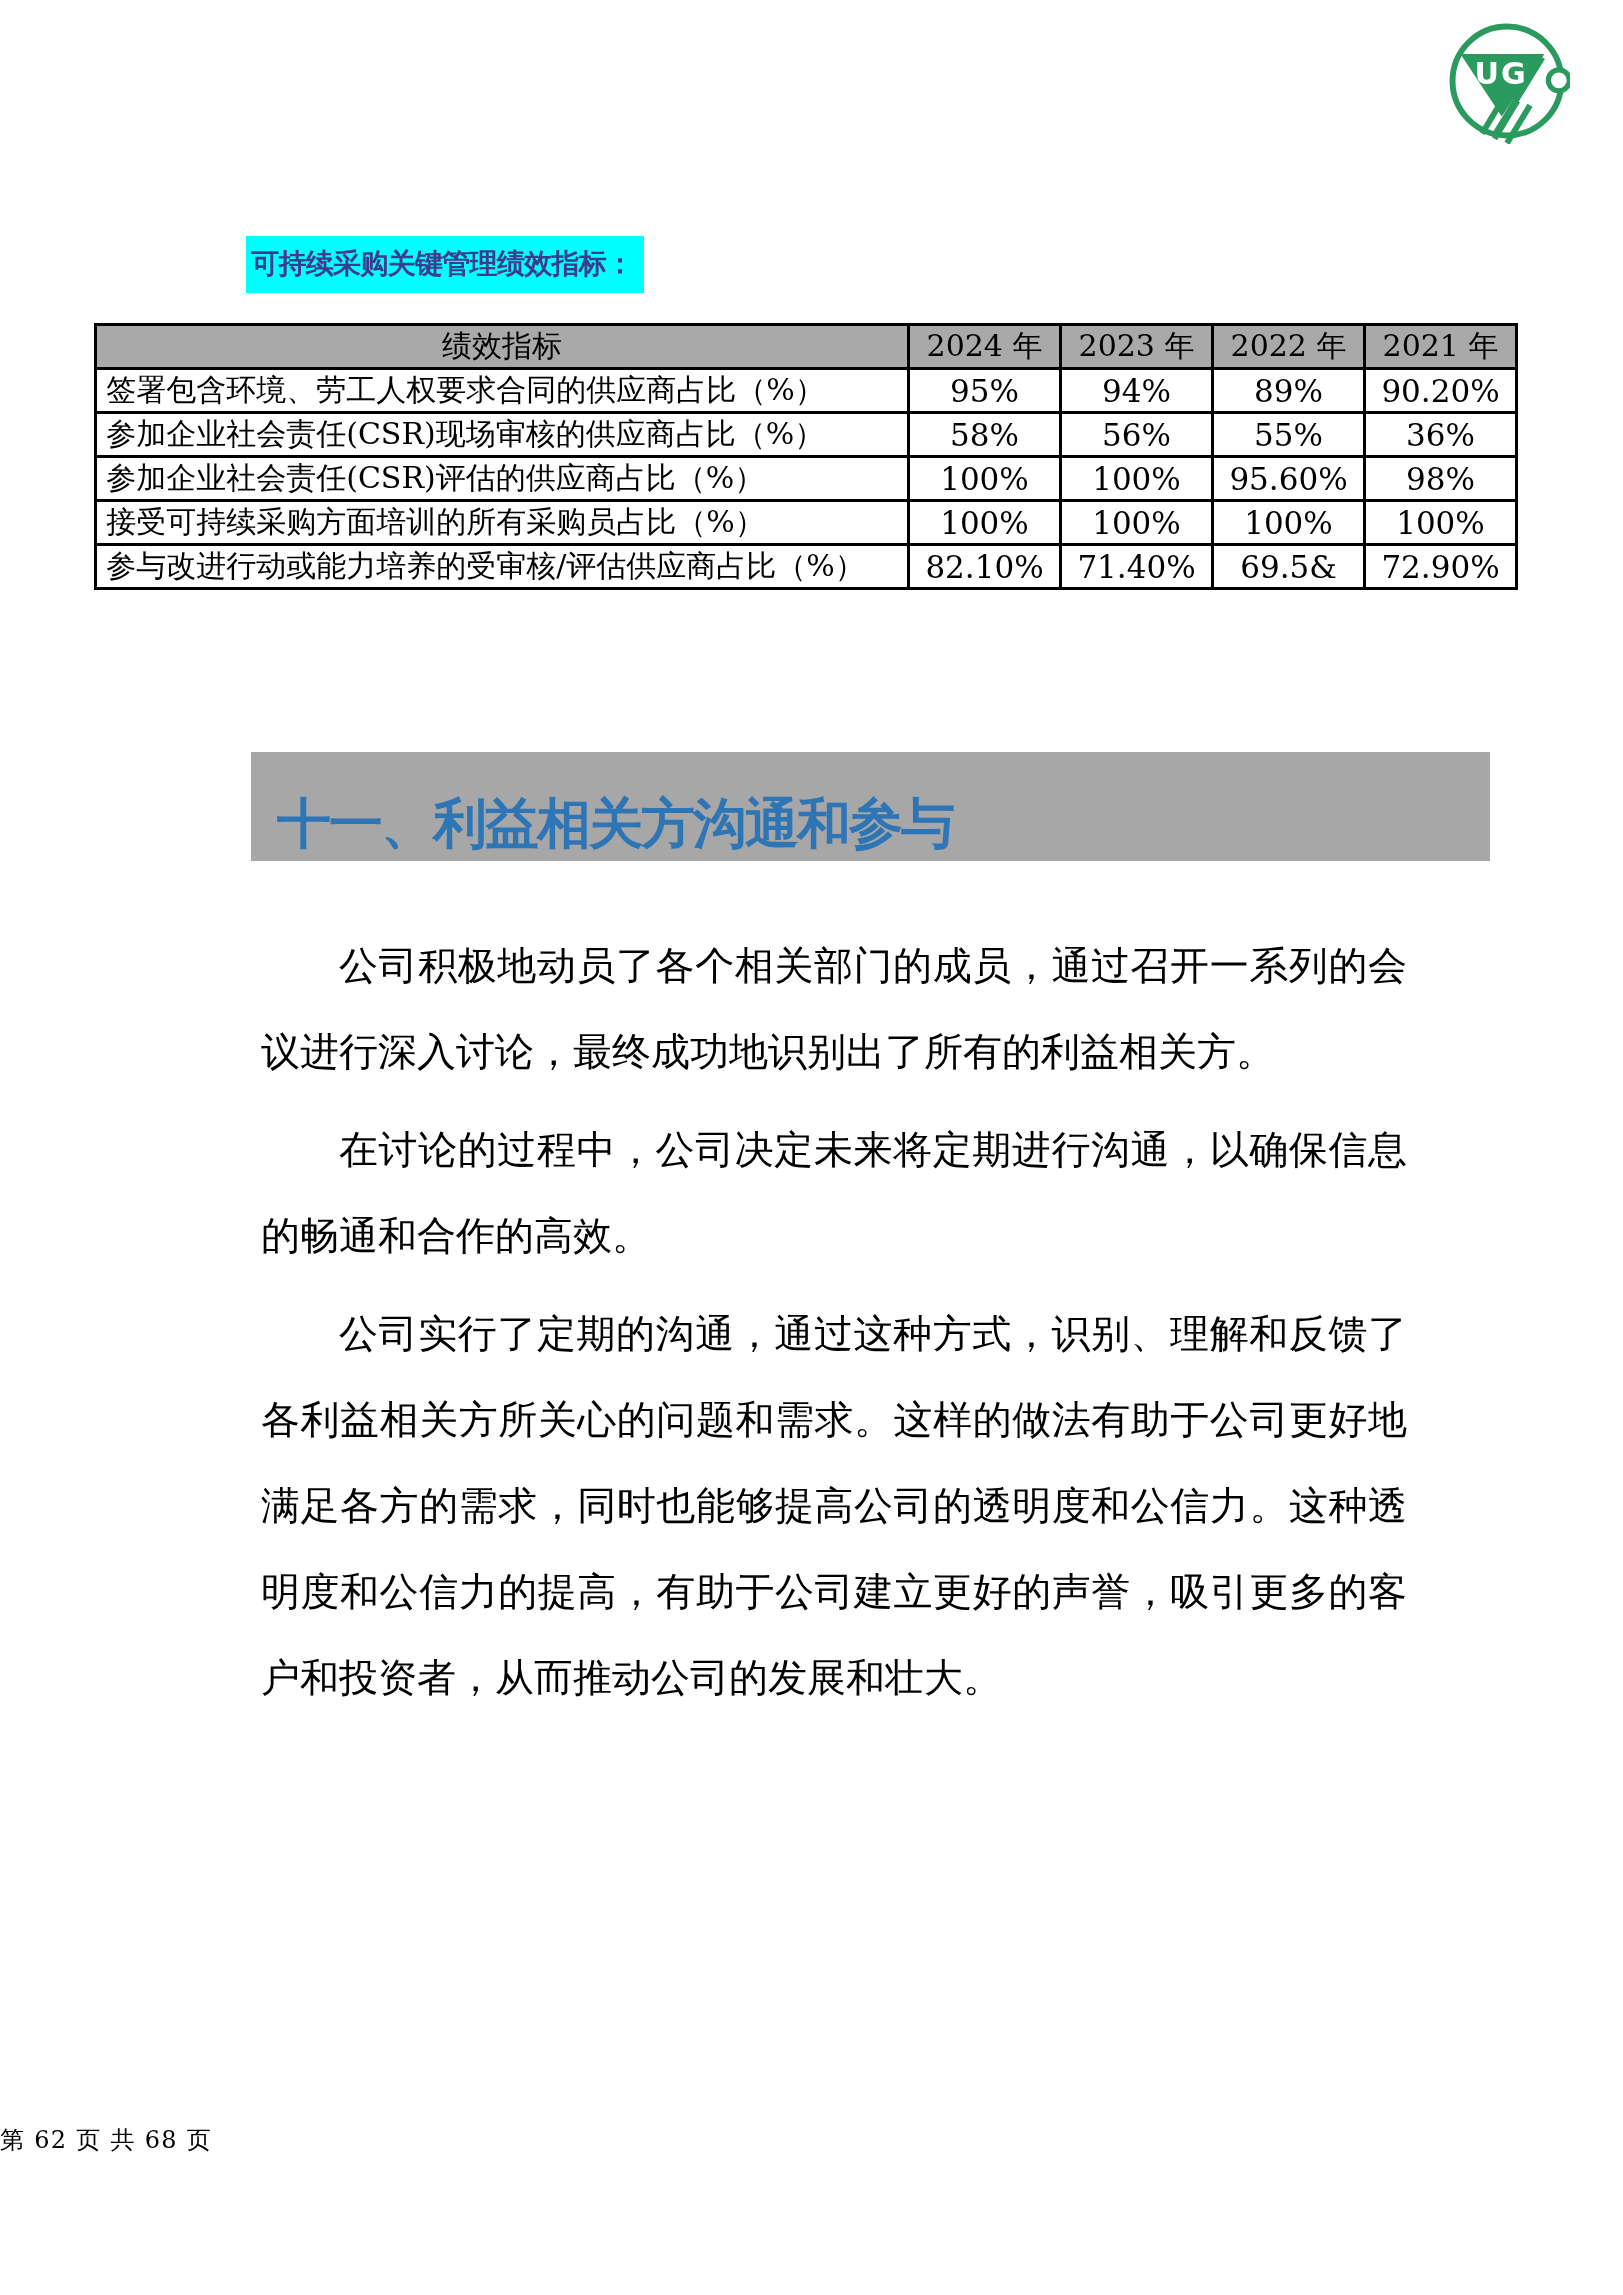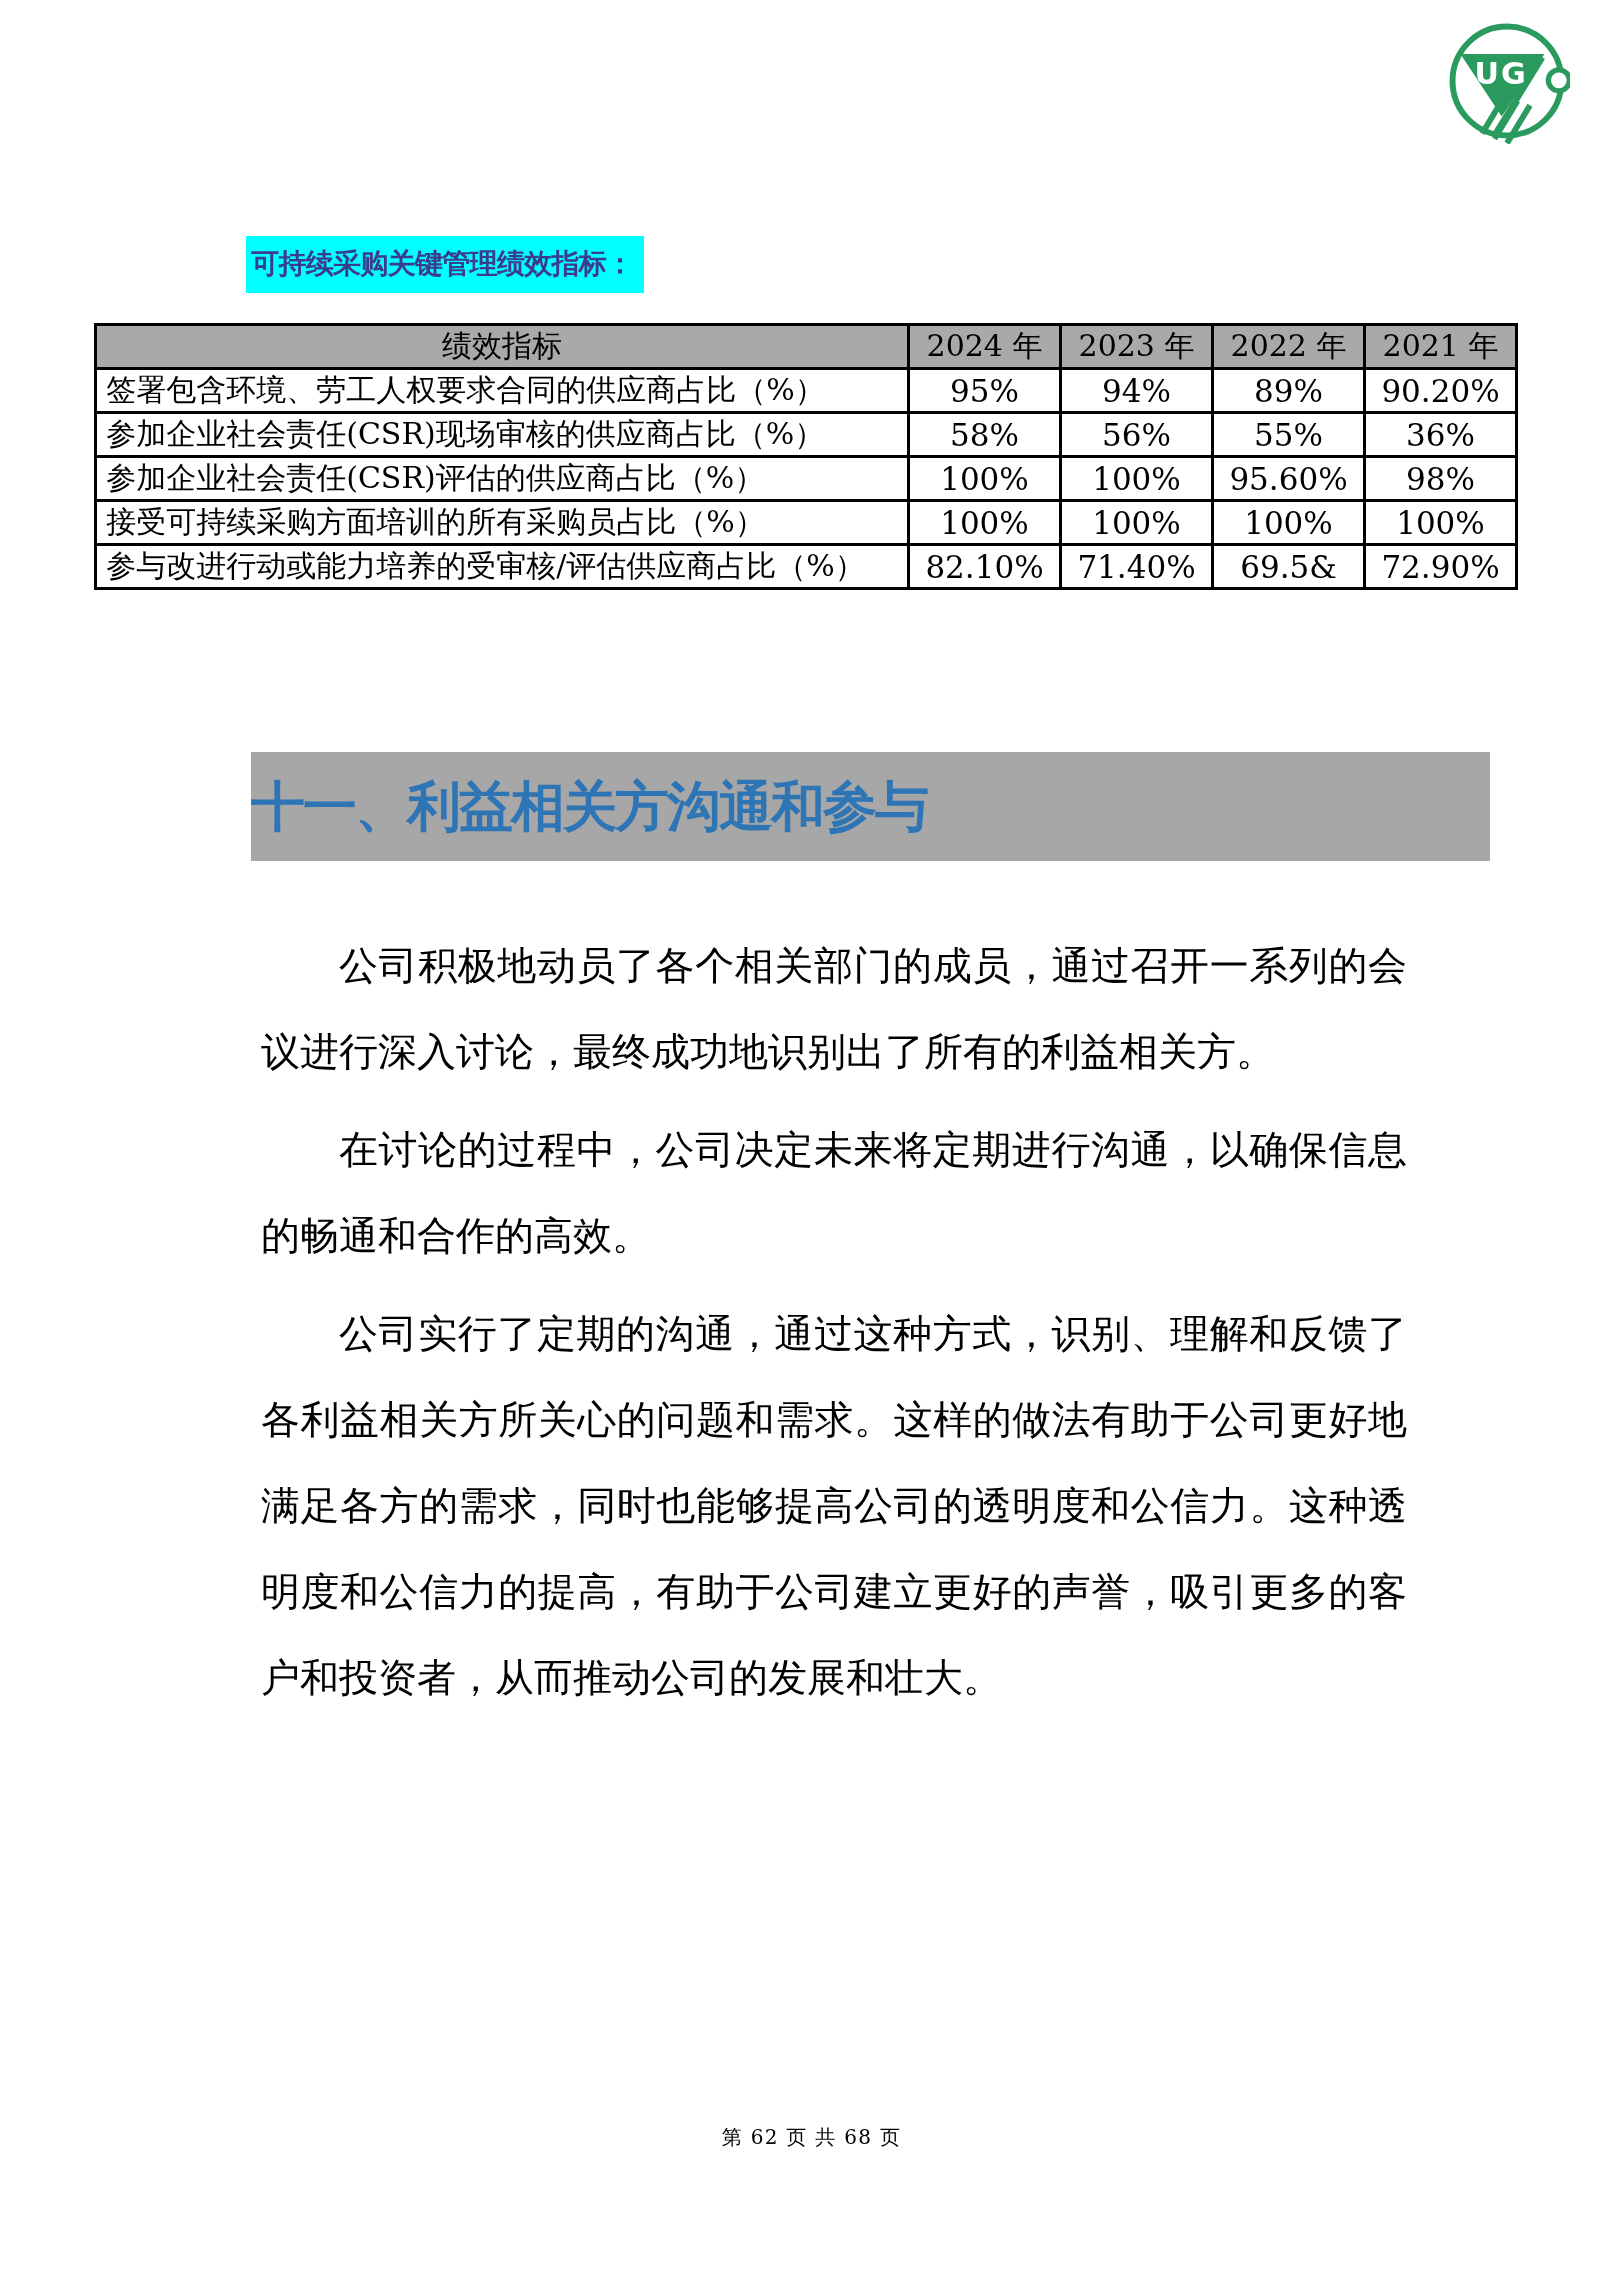--- a/index.html
+++ b/index.html
@@ -60,48 +60,50 @@
   table.kpi td.val { font-size:31px; }
 
   
   .banner {
     position:absolute; left:251px; top:752px;
     width:1239px; height:109px;
     background:#a7a7a7;
   }
   .banner .banner-text {
     display:block;
+    padding-left:26px;
     line-height:109px;
     font-size:54px;
     font-weight:bold;
     letter-spacing:-2px;
     color:#2e75b6;
     white-space:nowrap;
+    margin-top:17px;
   }
 
   
   .content {
     position:absolute; left:249px; top:911px;
     width:1170px;
     font-size:39px;
     line-height:86px;
     text-align:justify;
     text-justify:inter-ideograph;
   }
   .content p {
     margin:12px;
     text-indent:2em;
   }
 
   
   .footer {
     position:absolute; top:2124px; left:0;
     width:1623px;
-    text-align:center;
-    font-size:20px;
+    text-align:left;
+    font-size:24px;
     letter-spacing:1.3px;
   }
 </style>
 </head>
 <body>
 
 <div class="logo">
   <svg viewBox="0 0 192 192" width="126" height="126">
     <circle cx="96" cy="96" r="83" fill="none" stroke="#2a9a5e" stroke-width="9"></circle>
     <polygon points="25,55 153,55 88,150" fill="#2a9a5e"></polygon>

